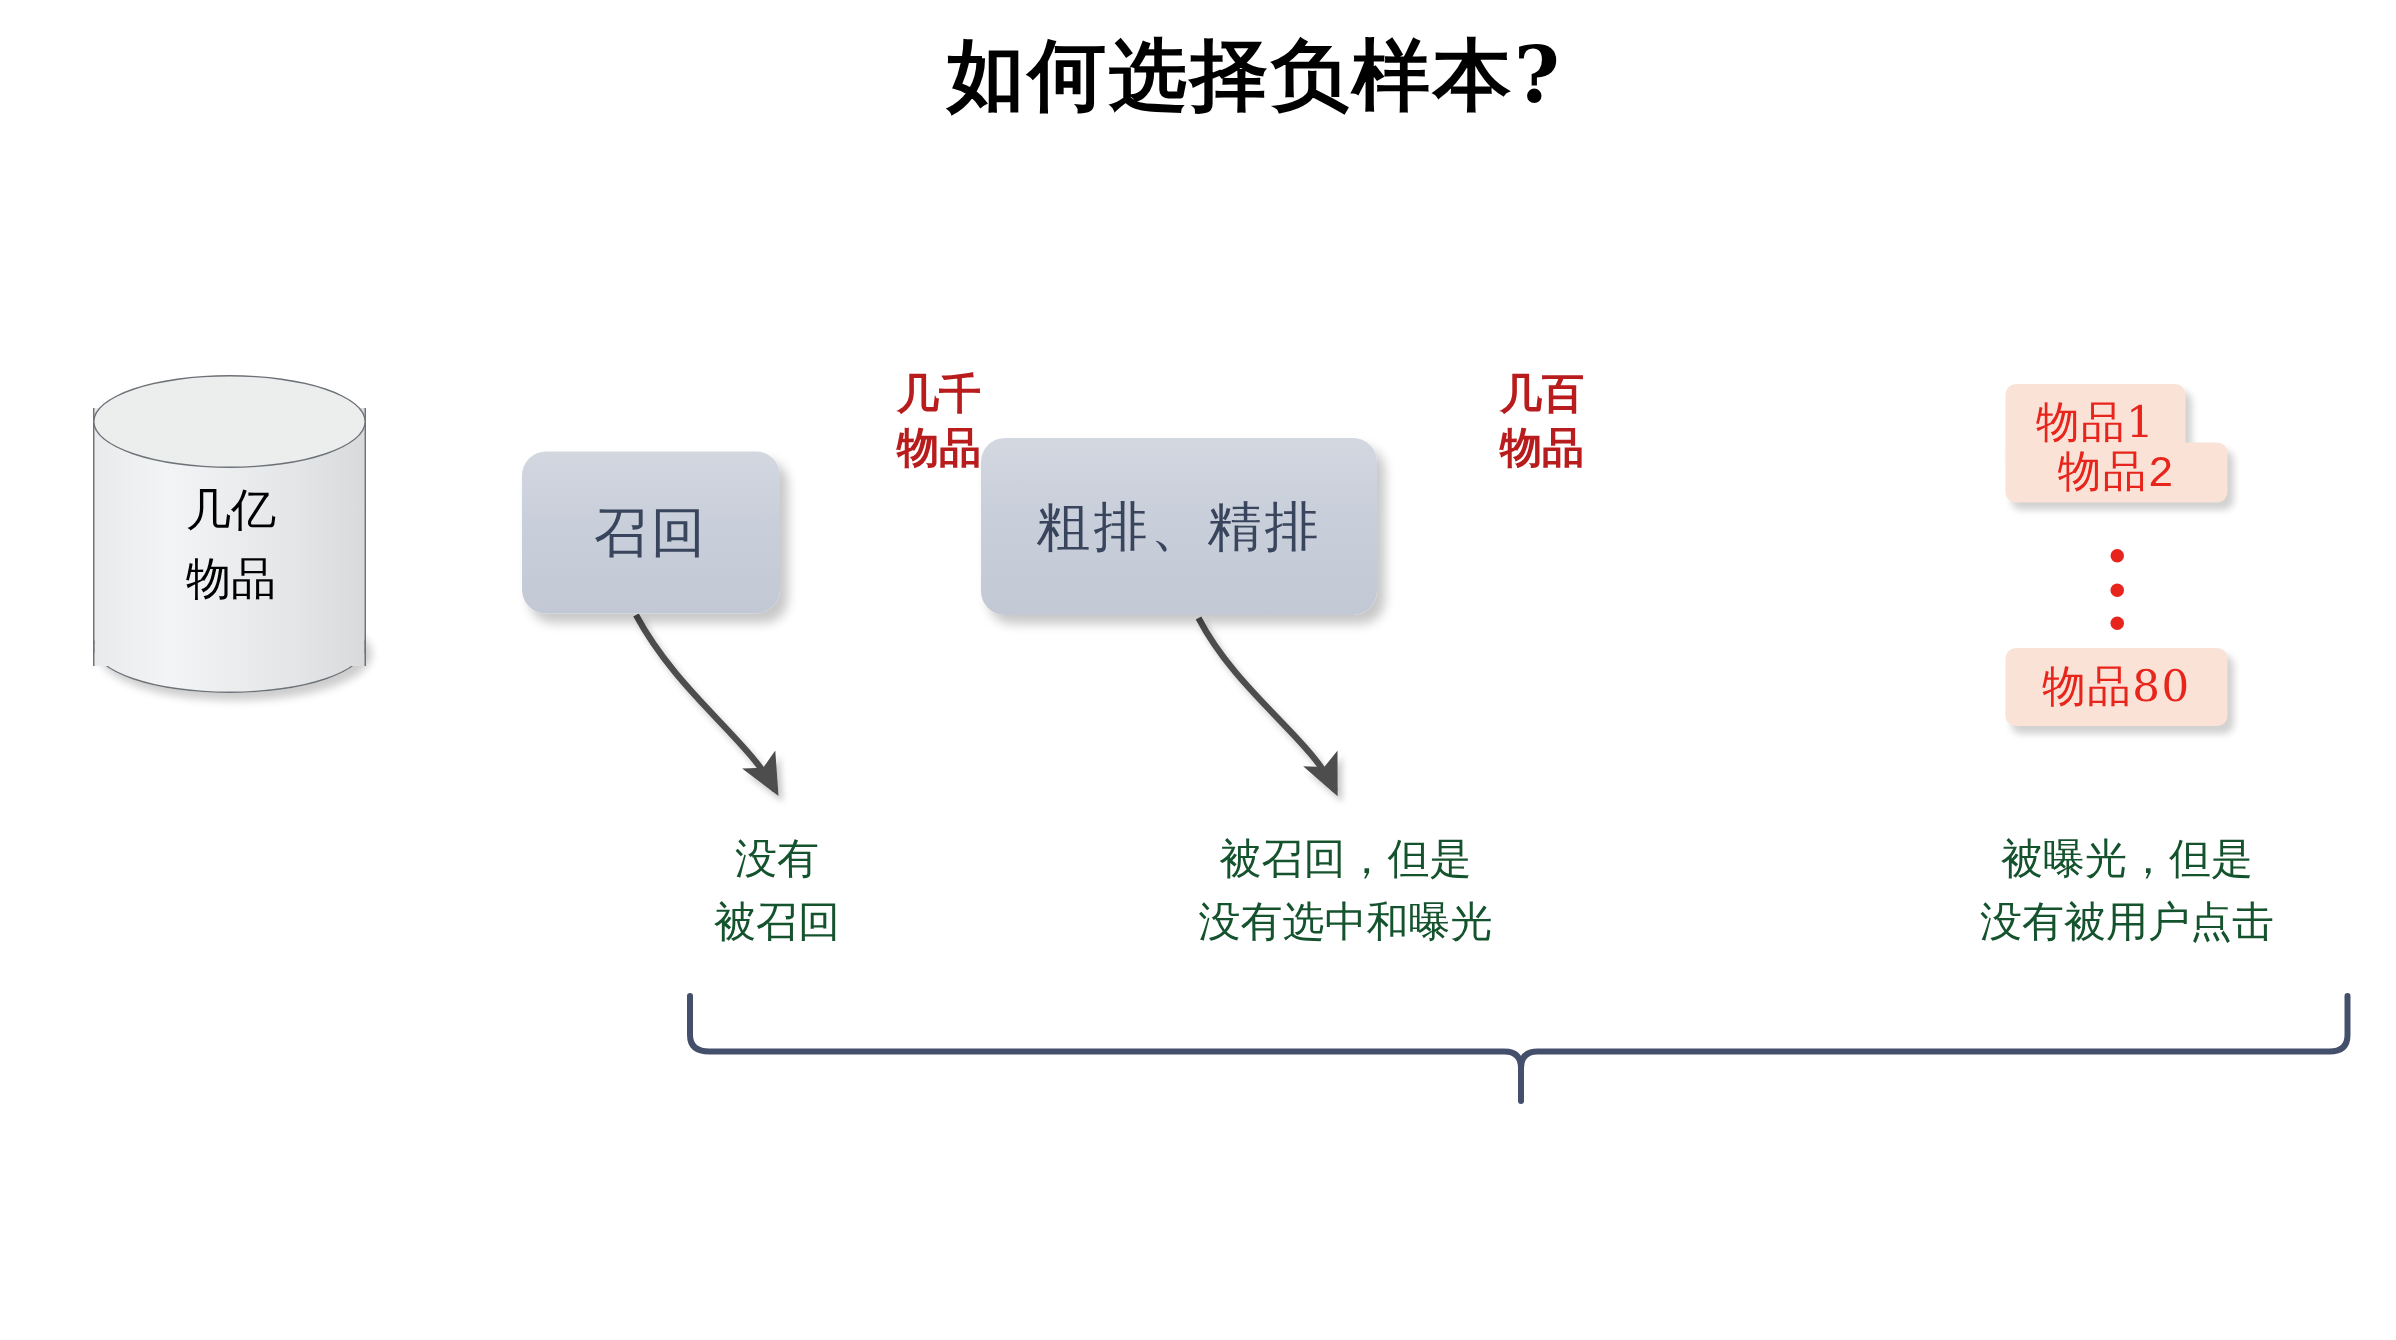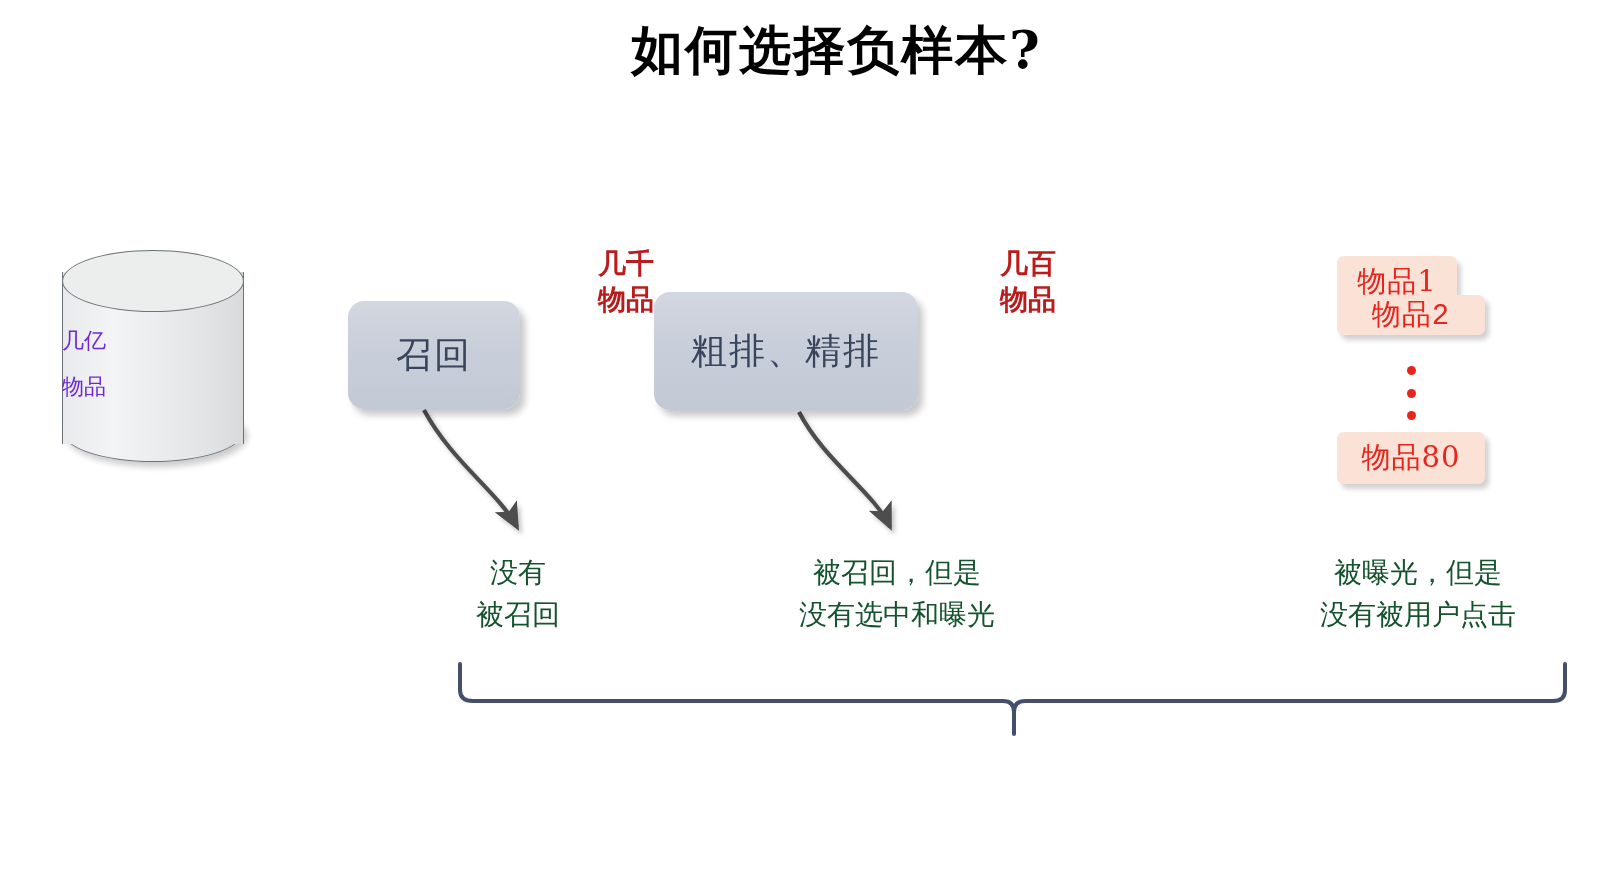--- a/index.html
+++ b/index.html
@@ -74,23 +74,24 @@
     border: 1.5px solid #6d7278;
     border-radius: 50%;
     box-sizing: border-box;
     background: #eceded;
   }
   .cyl-label {
     position: absolute;
     left: 0;
     top: 68px;
     width: 184px;
-    font-size: 22px;
+    text-align: center;
+    font-size: 30px;
     line-height: 46px;
-    color: #6d28d9;
+    color: #000000;
     font-family: "DejaVu Serif", "Liberation Serif", serif;
     white-space: pre-line;
     z-index: 4;
   }
 
   
   .pbox {
     position: absolute;
     background: linear-gradient(to bottom, #d2d7e0 0%, #c9cfda 45%, #c2c9d5 100%);
     border-radius: 16px;

